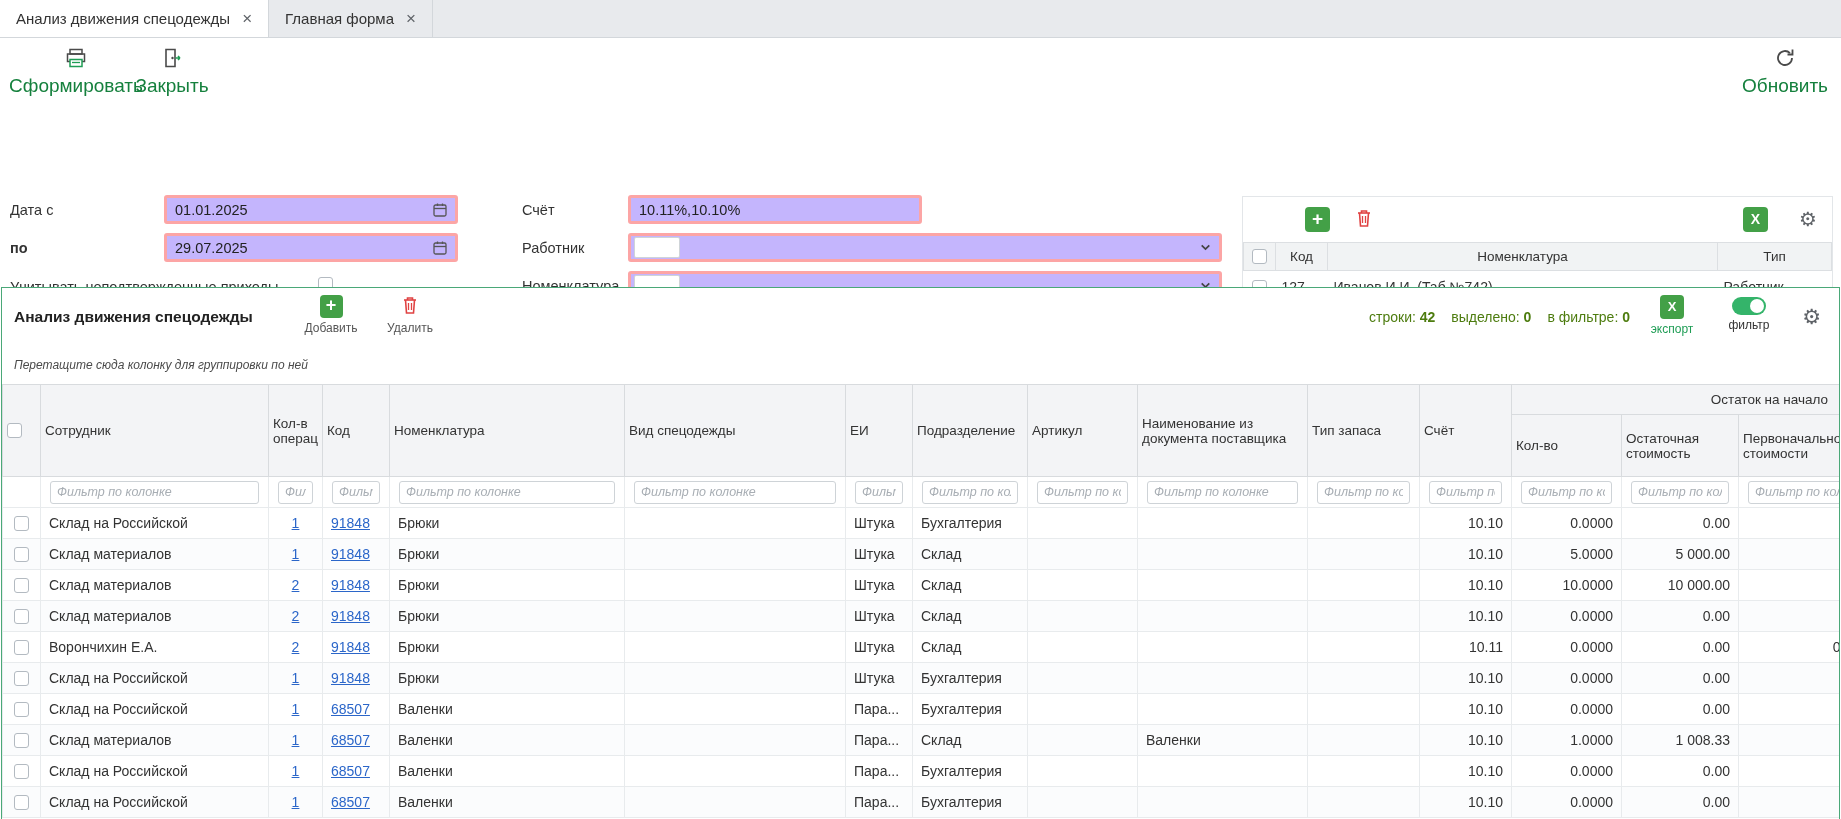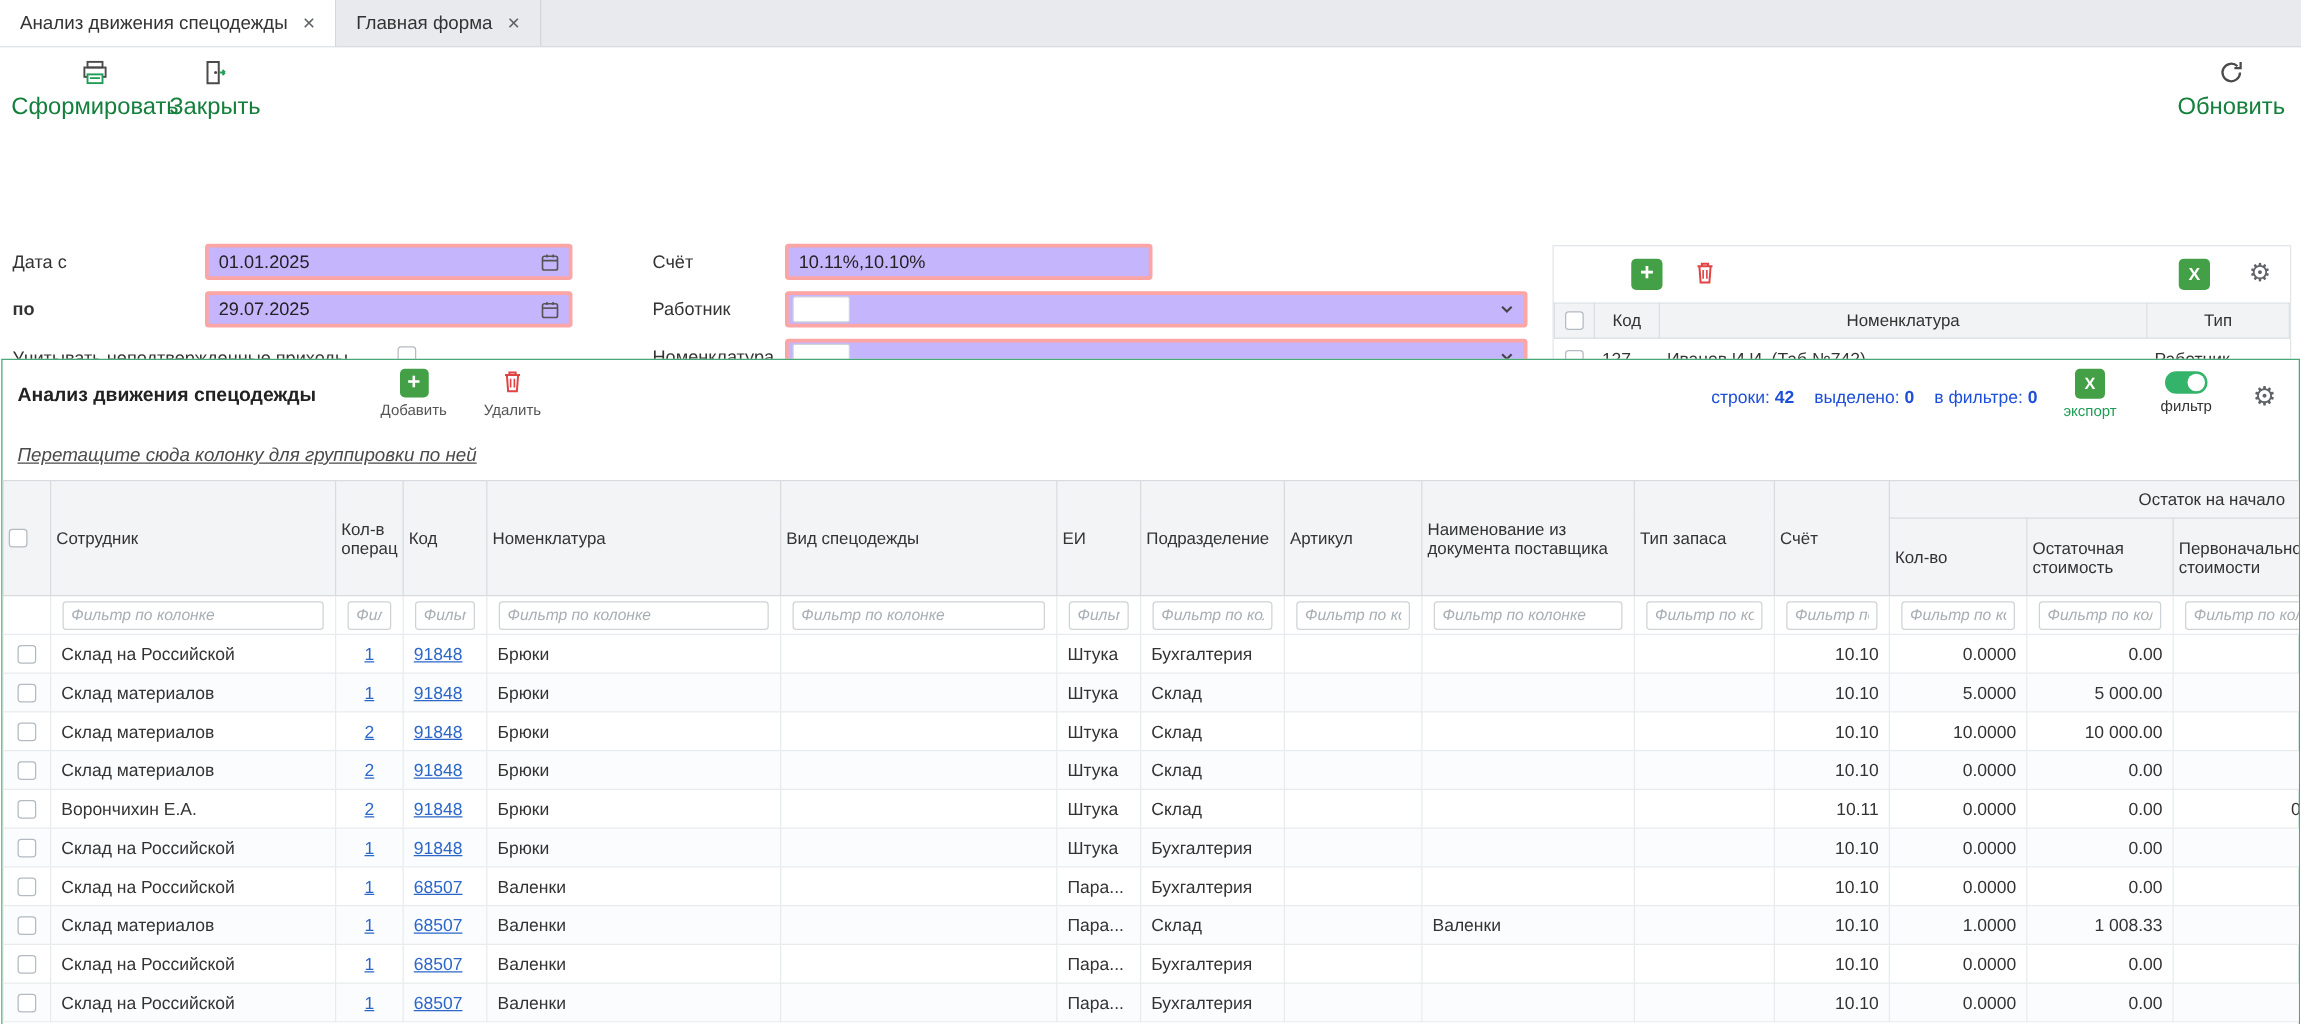--- a/index.html
+++ b/index.html
@@ -47,29 +47,29 @@
 
   
   .main-panel { position:absolute; left:1px; top:287px; width:1839px; height:700px; border:1px solid #4aa878; background:#fff; }
   .panel-header { position:relative; height:58px; }
   .panel-title { position:absolute; left:12px; top:20px; font-weight:bold; font-size:15.5px; color:#222; }
   .ph-btn { position:absolute; top:7px; display:flex; flex-direction:column; align-items:center; gap:3px; cursor:pointer; }
   .ph-btn .slbl { font-size:12px; color:#555; }
   .ph-add { left:300px; width:58px; }
   .ph-add .sq-btn { width:23px; height:23px; font-size:18px; line-height:21px; font-weight:bold; }
   .ph-del { left:382px; width:52px; }
-  .ph-stats { position:absolute; right:209px; top:21px; display:flex; gap:16px; font-size:14px; color:#1d4ed8; white-space:nowrap; }
+  .ph-stats { position:absolute; right:209px; top:21px; display:flex; gap:16px; font-size:14px; color:#4d7c0f; white-space:nowrap; }
   .ph-export { right:140px; width:54px; }
   .ph-export .sq-btn { width:24px; height:24px; font-size:13px; line-height:24px; font-weight:bold; }
   .ph-export .slbl { color:#1f9d55; }
   .ph-toggle { right:66px; width:48px; top:9px; }
   .toggle { width:34px; height:18px; border-radius:9px; background:#34b46a; position:relative; }
   .toggle .knob { position:absolute; right:2px; top:2px; width:14px; height:14px; border-radius:50%; background:#fff; }
   .ph-gear { position:absolute; right:18px; top:17px; font-size:21px; color:#5f6368; cursor:pointer; }
-  .group-hint { height:38px; line-height:38px; padding-left:12px; font-style:italic; font-size:15px; color:#4a4a4a;text-decoration:underline; }
+  .group-hint { height:38px; line-height:38px; padding-left:12px; font-style:italic; font-size:12px; color:#4a4a4a; }
 
   
   .table-wrap { width:1837px; overflow:hidden; }
   table.main { width:1866px; table-layout:fixed; border-collapse:collapse; }
   table.main th { background:#f3f4f6; border:1px solid #d8dbde; font-weight:normal; font-size:13.5px; color:#333; padding:2px 4px; text-align:left; vertical-align:middle; }
   table.main .hrow1 th { height:30px; }
   table.main .hrow2 th { height:62px; }
   table.main th.group-th { text-align:right; padding-right:40px; }
   table.main .frow td { border:1px solid #e8ebed; padding:3px 9px; height:31px; background:#fff; }
   table.main .frow input { width:100%; height:23px; border:1px solid #ced3d7; border-radius:3px; font-family:inherit; font-size:12.5px; padding:0 6px; outline:none; }

